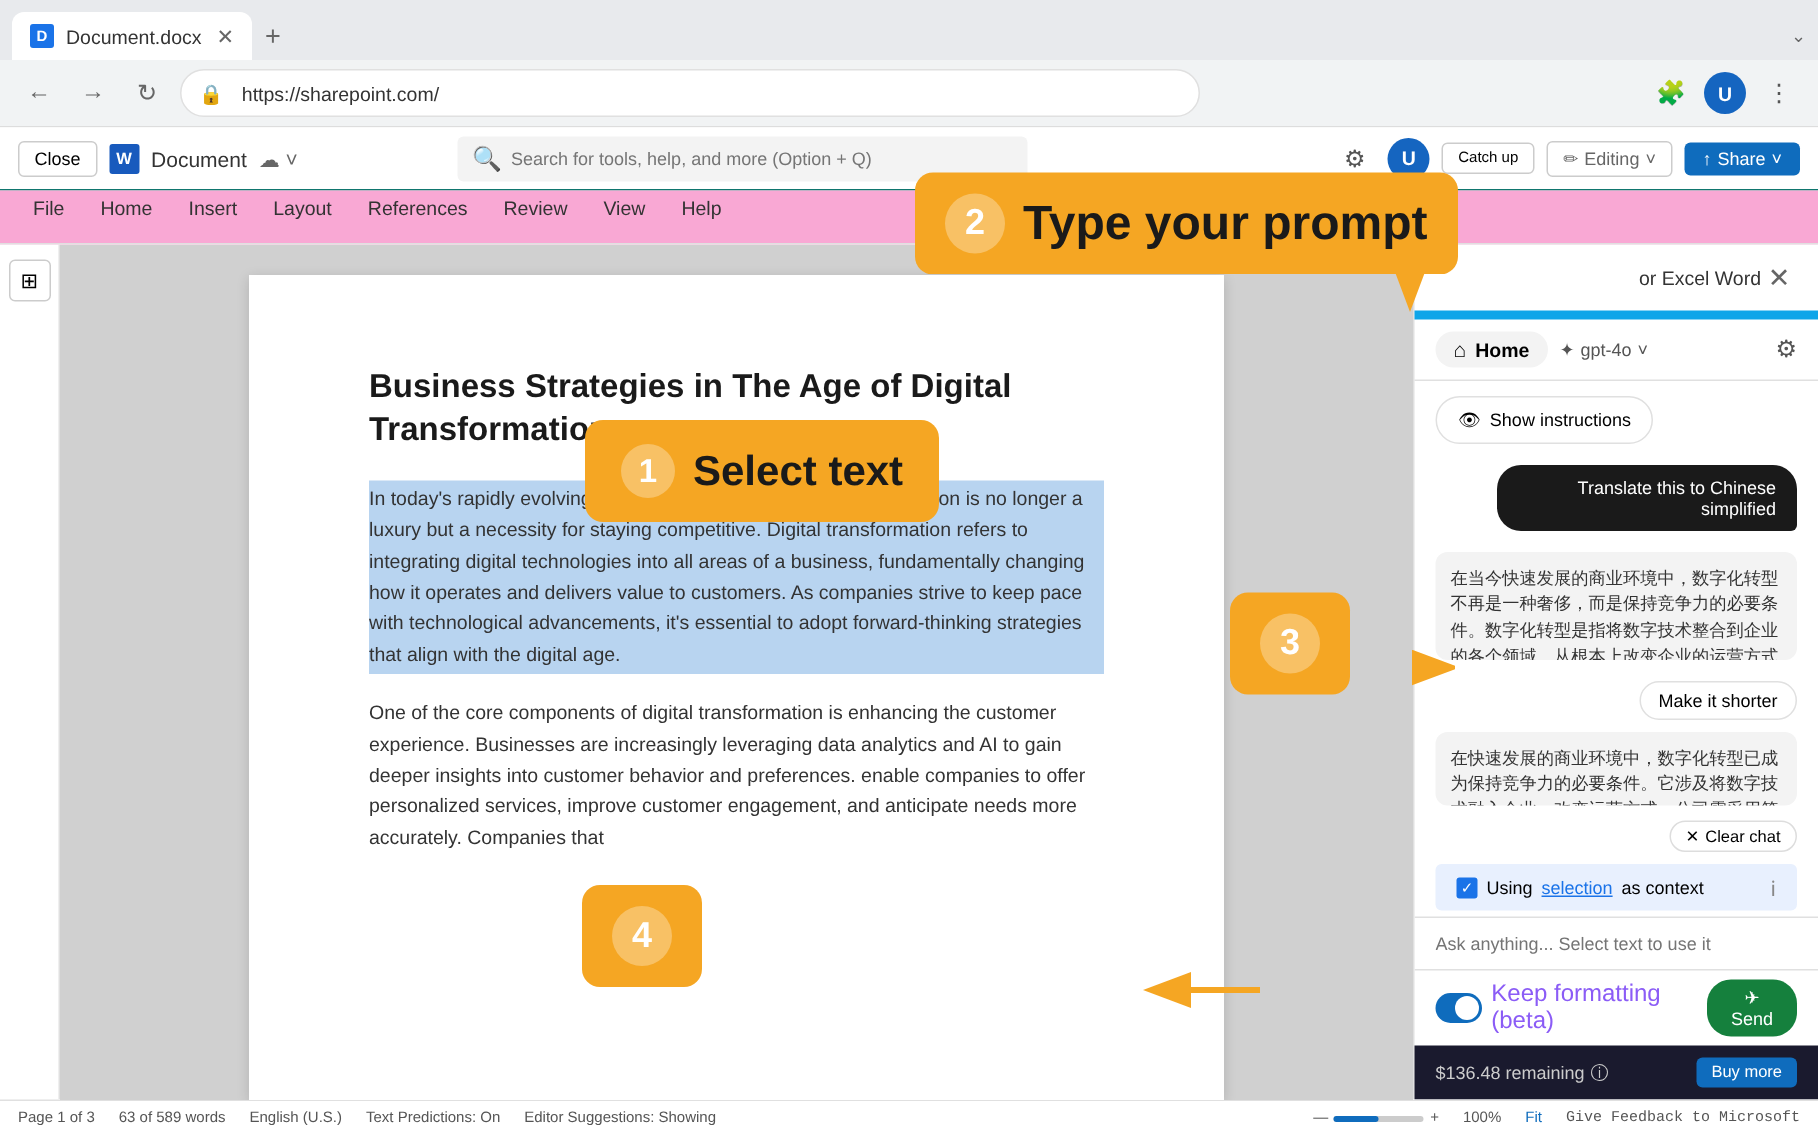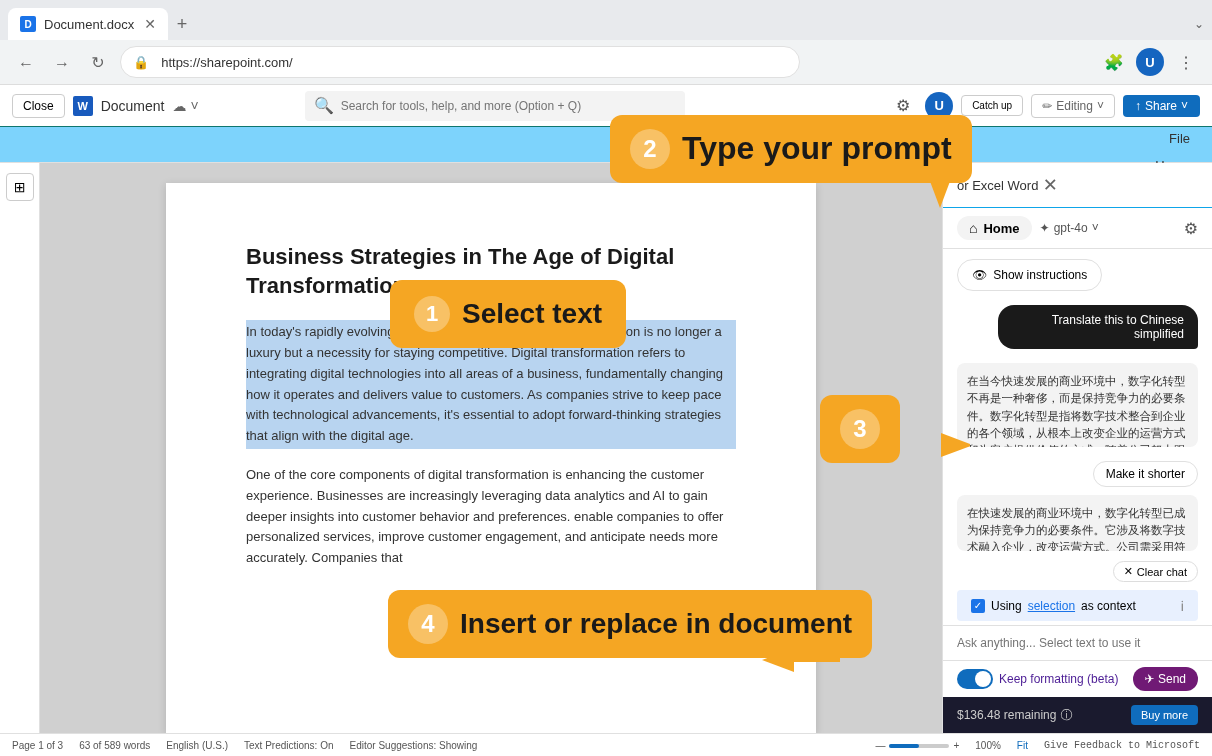--- a/index.html
+++ b/index.html
@@ -35,41 +35,41 @@
     .cloud-icon { color: #666; font-size: 14px; }
     .search-bar { flex: 1; max-width: 380px; height: 30px; background: #f3f3f3; border-radius: 4px; display: flex; align-items: center; padding: 0 10px; gap: 6px; margin: 0 auto; }
     .search-bar input { background: transparent; border: none; outline: none; font-size: 12px; color: #555; flex: 1; }
     .topbar-right { display: flex; align-items: center; gap: 8px; margin-left: auto; }
     .catch-up-btn { padding: 4px 10px; background: white; border: 1px solid #ccc; border-radius: 4px; font-size: 10px; cursor: pointer; }
     .editing-btn { display: flex; align-items: center; gap: 4px; padding: 4px 10px; background: white; border: 1px solid #ccc; border-radius: 4px; font-size: 12px; cursor: pointer; color: #666; }
     .share-btn { display: flex; align-items: center; gap: 4px; padding: 4px 12px; background: #0f6cbd; border: none; border-radius: 4px; font-size: 12px; cursor: pointer; color: white; }
     .settings-icon-top { width: 28px; height: 28px; display: flex; align-items: center; justify-content: center; cursor: pointer; color: #555; }
 
     
-    .ribbon { display: flex; align-items: flex-end; padding: 0 12px; border-bottom: 1px solid #e0e0e0; height: 36px; background: #7dd3fc; gap: 4px; flex-direction: column; }
+    .ribbon { display: flex; align-items: flex-start; padding: 0 12px; border-bottom: 1px solid #e0e0e0; height: 36px; background: #f9a8d4; gap: 4px; }
     .ribbon-item { padding: 4px 10px; font-size: 13px; color: #333; cursor: pointer; border-radius: 4px; }
 
     
     .main-area { display: flex; flex: 1; overflow: hidden; }
 
     
     .sidebar-toggle { width: 40px; min-width: 40px; background: white; border-right: 1px solid #e0e0e0; display: flex; flex-direction: column; align-items: center; padding: 10px 0; }
     .toggle-btn { width: 28px; height: 28px; background: white; border: 1px solid #ccc; border-radius: 4px; display: flex; align-items: center; justify-content: center; cursor: pointer; font-size: 14px; }
 
     
     .doc-area { flex: 1; background: #d0d0d0; overflow-y: auto; padding: 20px; display: flex; justify-content: center; position: relative; }
     .doc-page { background: white; width: 650px; min-height: 550px; padding: 60px 80px; box-shadow: 0 2px 8px rgba(0,0,0,0.15); position: relative; }
     .doc-title { font-size: 22px; font-weight: bold; color: #1a1a1a; line-height: 1.3; margin-bottom: 20px; }
     .doc-para { font-size: 13px; line-height: 1.6; color: #333; margin-bottom: 16px; }
     .doc-para-highlighted { font-size: 13px; line-height: 1.6; color: #333; margin-bottom: 16px; background: #b8d4f0; padding: 2px 0; }
     .doc-para-chinese { font-size: 13px; line-height: 1.6; color: #0563c1; margin-bottom: 16px; }
 
     
     .right-panel { width: 270px; min-width: 270px; background: white; border-left: 1px solid #e0e0e0; display: flex; flex-direction: column; position: relative; }
-    .panel-header { display: flex; align-items: center; justify-content: flex-start; padding: 10px 14px; border-bottom: 1px solid #0ea5e9; }
+    .panel-header { display: flex; align-items: center; justify-content: flex-end; padding: 10px 14px; border-bottom: 6px solid #0ea5e9; }
     .panel-title-area { display: flex; align-items: center; gap: 6px; }
     .gpt-badge { display: flex; align-items: center; gap: 4px; font-size: 12px; color: #555; }
     .panel-close { cursor: pointer; color: #666; font-size: 18px; width: 24px; height: 24px; display: flex; align-items: center; justify-content: center; }
     .panel-home-bar { display: flex; align-items: center; padding: 8px 14px; border-bottom: 1px solid #e0e0e0; gap: 8px; }
     .home-btn { display: flex; align-items: center; gap: 6px; background: #f3f3f3; border-radius: 20px; padding: 4px 12px; font-size: 13px; font-weight: 600; cursor: pointer; }
     .home-icon { font-size: 14px; }
     .panel-settings-icon { margin-left: auto; cursor: pointer; font-size: 16px; color: #555; }
 
     .panel-content { flex: 1; overflow-y: auto; display: flex; flex-direction: column; }
     .show-instructions-btn { display: flex; align-items: center; gap: 6px; padding: 8px 14px; border: 1px solid #e0e0e0; border-radius: 20px; margin: 10px 14px; font-size: 12px; cursor: pointer; width: fit-content; }
@@ -83,22 +83,22 @@
     .selection-checkbox { width: 14px; height: 14px; background: #1a73e8; border-radius: 2px; display: flex; align-items: center; justify-content: center; }
     .selection-checkbox span { color: white; font-size: 10px; }
     .selection-link { color: #1a73e8; text-decoration: underline; }
     .info-icon { color: #888; font-size: 14px; margin-left: auto; }
 
     .ask-input { padding: 6px 14px; border-top: 1px solid #e0e0e0; }
     .ask-input input { width: 100%; border: none; outline: none; font-size: 12px; color: #888; padding: 4px 0; }
     .keep-formatting { display: flex; align-items: center; gap: 6px; padding: 6px 14px; border-top: 1px solid #e0e0e0; }
     .toggle-switch { width: 36px; height: 20px; background: #0f6cbd; border-radius: 10px; position: relative; cursor: pointer; }
     .toggle-knob { width: 16px; height: 16px; background: white; border-radius: 50%; position: absolute; top: 2px; right: 2px; }
-    .keep-label { font-size: 12px; color: #4c1d95; }
-    .send-btn { display: flex; align-items: center; gap: 4px; background: #701a75; color: white; border: none; border-radius: 16px; padding: 5px 12px; font-size: 12px; cursor: pointer; margin-left: auto; }
+    .keep-label { font-size: 16px; color: #8b5cf6; }
+    .send-btn { display: flex; align-items: center; gap: 4px; background: #15803d; color: white; border: none; border-radius: 16px; padding: 5px 12px; font-size: 12px; cursor: pointer; margin-left: auto; }
 
     .panel-footer { padding: 8px 14px; background: #1a1a2e; color: white; display: flex; align-items: center; justify-content: space-between; }
     .footer-balance { font-size: 12px; color: #ccc; display: flex; align-items: center; gap: 4px; }
     .buy-more-btn { background: #0f6cbd; color: white; border: none; border-radius: 4px; padding: 4px 10px; font-size: 11px; cursor: pointer; }
 
     
     .status-bar { display: flex; align-items: center; padding: 2px 12px; background: white; border-top: 1px solid #e0e0e0; font-size: 10px; color: #555; gap: 16px; height: 24px; }
     .status-right { margin-left: auto; display: flex; align-items: center; gap: 16px; }
     .zoom-control { display: flex; align-items: center; gap: 4px; }
 
@@ -171,21 +171,21 @@
         <span>˅</span>
       </button>
     </div>
   </div>
 
   <div class="ribbon">
     <span class="ribbon-item">File</span>
     <span class="ribbon-item">Home</span>
     <span class="ribbon-item">Insert</span>
     <span class="ribbon-item">Layout</span>
-    <span class="ribbon-item">Microsoft</span>
+    <span class="ribbon-item">References</span>
     <span class="ribbon-item">Review</span>
     <span class="ribbon-item">View</span>
     <span class="ribbon-item">Help</span>
   </div>
 
   <div class="main-area">
 
     <div class="sidebar-toggle">
       <div class="toggle-btn">⊞</div>
     </div>
@@ -339,21 +339,20 @@
   <defs>
     <marker id="arrowhead3" markerWidth="8" markerHeight="6" refX="6" refY="3" orient="auto">
       <polygon points="0 0, 8 3, 0 6" fill="#f5a623"></polygon>
     </marker>
   </defs>
 </svg>
 
 <div class="callout-overlay" style="left: 388px; top: 590px; z-index:200;">
   <div class="callout-box" style="background: #f5a623; padding: 14px 20px;">
     <div class="callout-number" style="font-size:24px;width:40px;height:40px;flex-shrink:0;">4</div>
-    <div class="callout-text" style="font-size:28px;">Insert or replace in document</div>
   </div>
 </div>
 
 <svg class="arrow-svg" style="left:750px;top:630px;width:100px;height:60px;" viewBox="0 0 100 60">
   <path d="M90,30 Q50,30 20,30" stroke="#f5a623" stroke-width="4" fill="none" marker-end="url(#arrowhead4)"></path>
   <defs>
     <marker id="arrowhead4" markerWidth="8" markerHeight="6" refX="6" refY="3" orient="auto">
       <polygon points="0 0, 8 3, 0 6" fill="#f5a623"></polygon>
     </marker>
   </defs>

